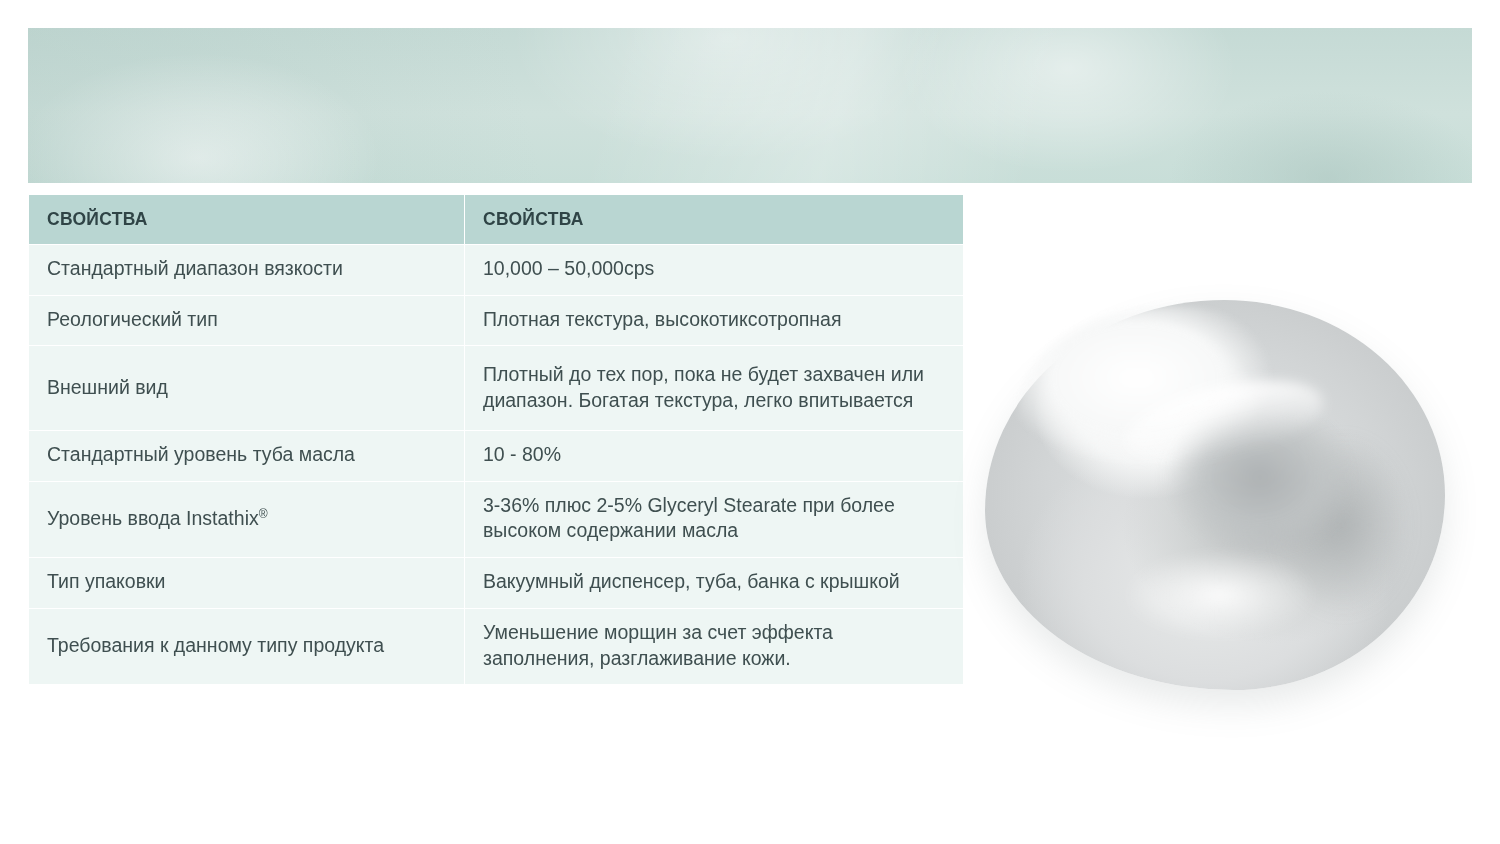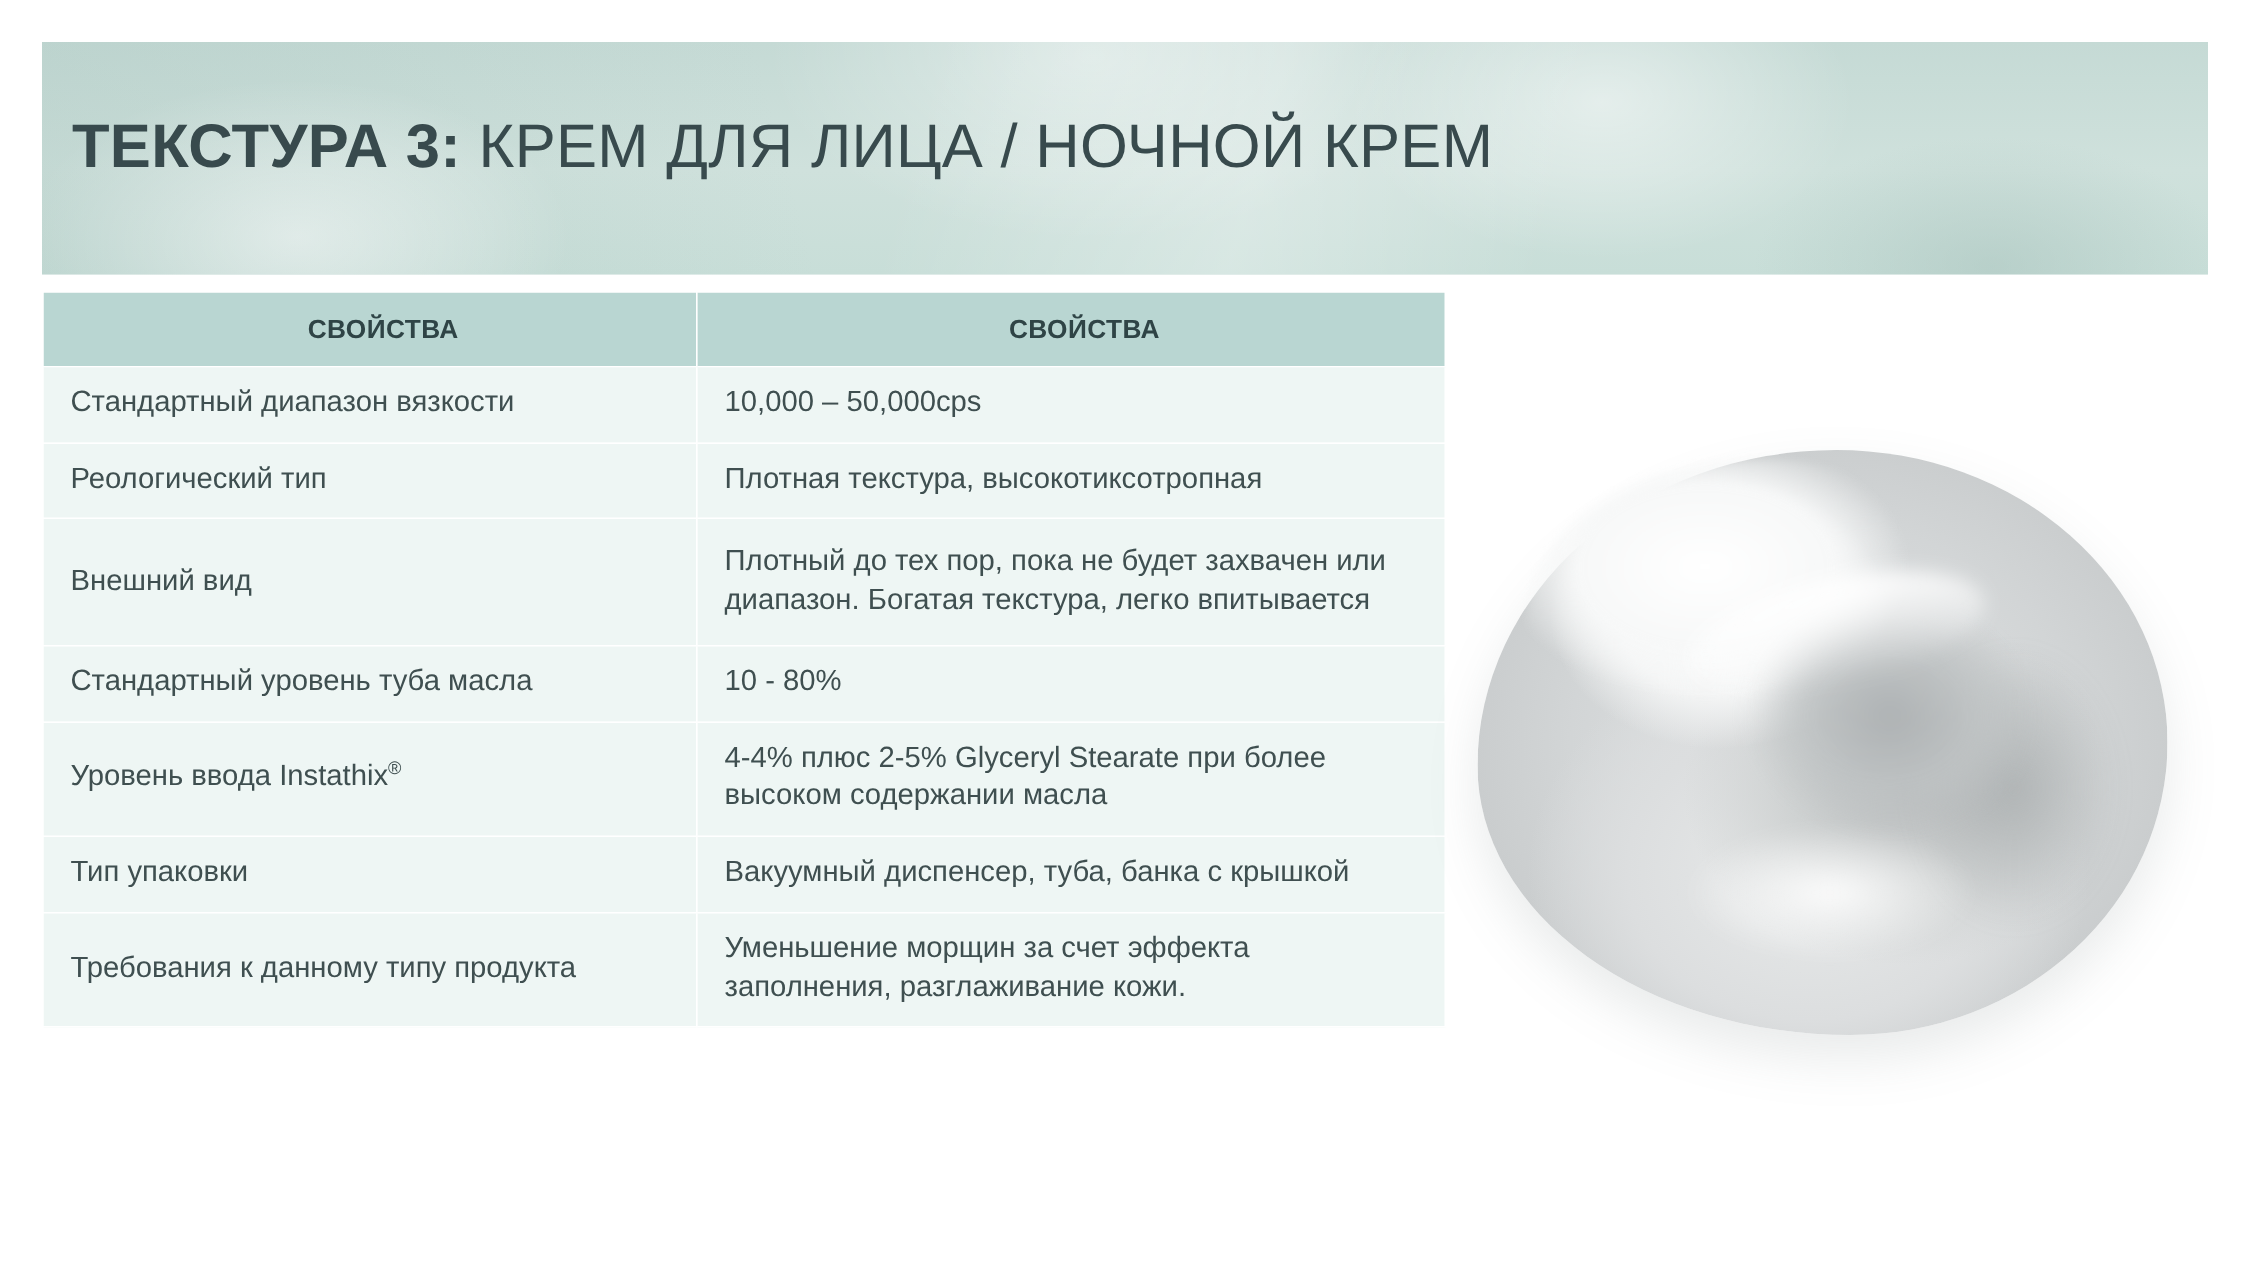--- a/index.html
+++ b/index.html
@@ -70,21 +70,21 @@
     table-layout: fixed;
   }
   .props-table col.c1 { width: 436px; }
   .props-table col.c2 { width: 499px; }
 
   .props-table th {
     background: #b9d6d2;
     color: #2f4446;
     font-size: 17.5px;
     font-weight: bold;
-    text-align: center;
+    text-align: left;
     padding: 14px 0 14px 18px;
     letter-spacing: 0.3px;
     border: 1px solid #ffffff;
   }
   .props-table td {
     background: #eef6f4;
     color: #3f4f50;
     font-size: 19.5px;
     line-height: 1.32;
     padding: 11px 16px 13px 18px;
@@ -182,24 +182,20 @@
     background: radial-gradient(ellipse 90px 120px at 40% 50%, rgba(150,155,157,0.55) 0%, rgba(150,155,157,0) 76%);
     filter: blur(8px);
   }
 </style>
 </head>
 <body>
 
 <div class="header-band">
   <div class="wash1"></div>
   <div class="wash2"></div>
-  <div class="header-title">
-    <span class="strong">ТЕКСТУРА 3:</span>
-    <span class="light">КРЕМ ДЛЯ ЛИЦА / НОЧНОЙ КРЕМ</span>
-  </div>
 </div>
 
 <table class="props-table">
   <colgroup>
       <col class="c1">
       <col class="c2">
     </colgroup>
   <thead>
     <tr>
       <th>СВОЙСТВА</th>
@@ -218,21 +214,21 @@
     <tr class="tall">
       <td class="prop">Внешний вид</td>
       <td class="desc">Плотный до тех пор, пока не будет захвачен или диапазон. Богатая текстура, легко впитывается</td>
     </tr>
     <tr>
       <td class="prop">Стандартный уровень туба масла</td>
       <td class="desc">10 - 80%</td>
     </tr>
     <tr>
       <td class="prop"><span>Уровень ввода Instathix</span><sup>®</sup></td>
-      <td class="desc">4-4% плюс 2-5% Glyceryl Stearate при более высоком содержании масла</td>
+      <td class="desc">3-36% плюс 2-5% Glyceryl Stearate при более высоком содержании масла</td>
     </tr>
     <tr>
       <td class="prop">Тип упаковки</td>
       <td class="desc">Вакуумный диспенсер, туба, банка с крышкой</td>
     </tr>
     <tr>
       <td class="prop">Требования к данному типу продукта</td>
       <td class="desc">Уменьшение морщин за счет эффекта заполнения, разглаживание кожи.</td>
     </tr>
   </tbody>

